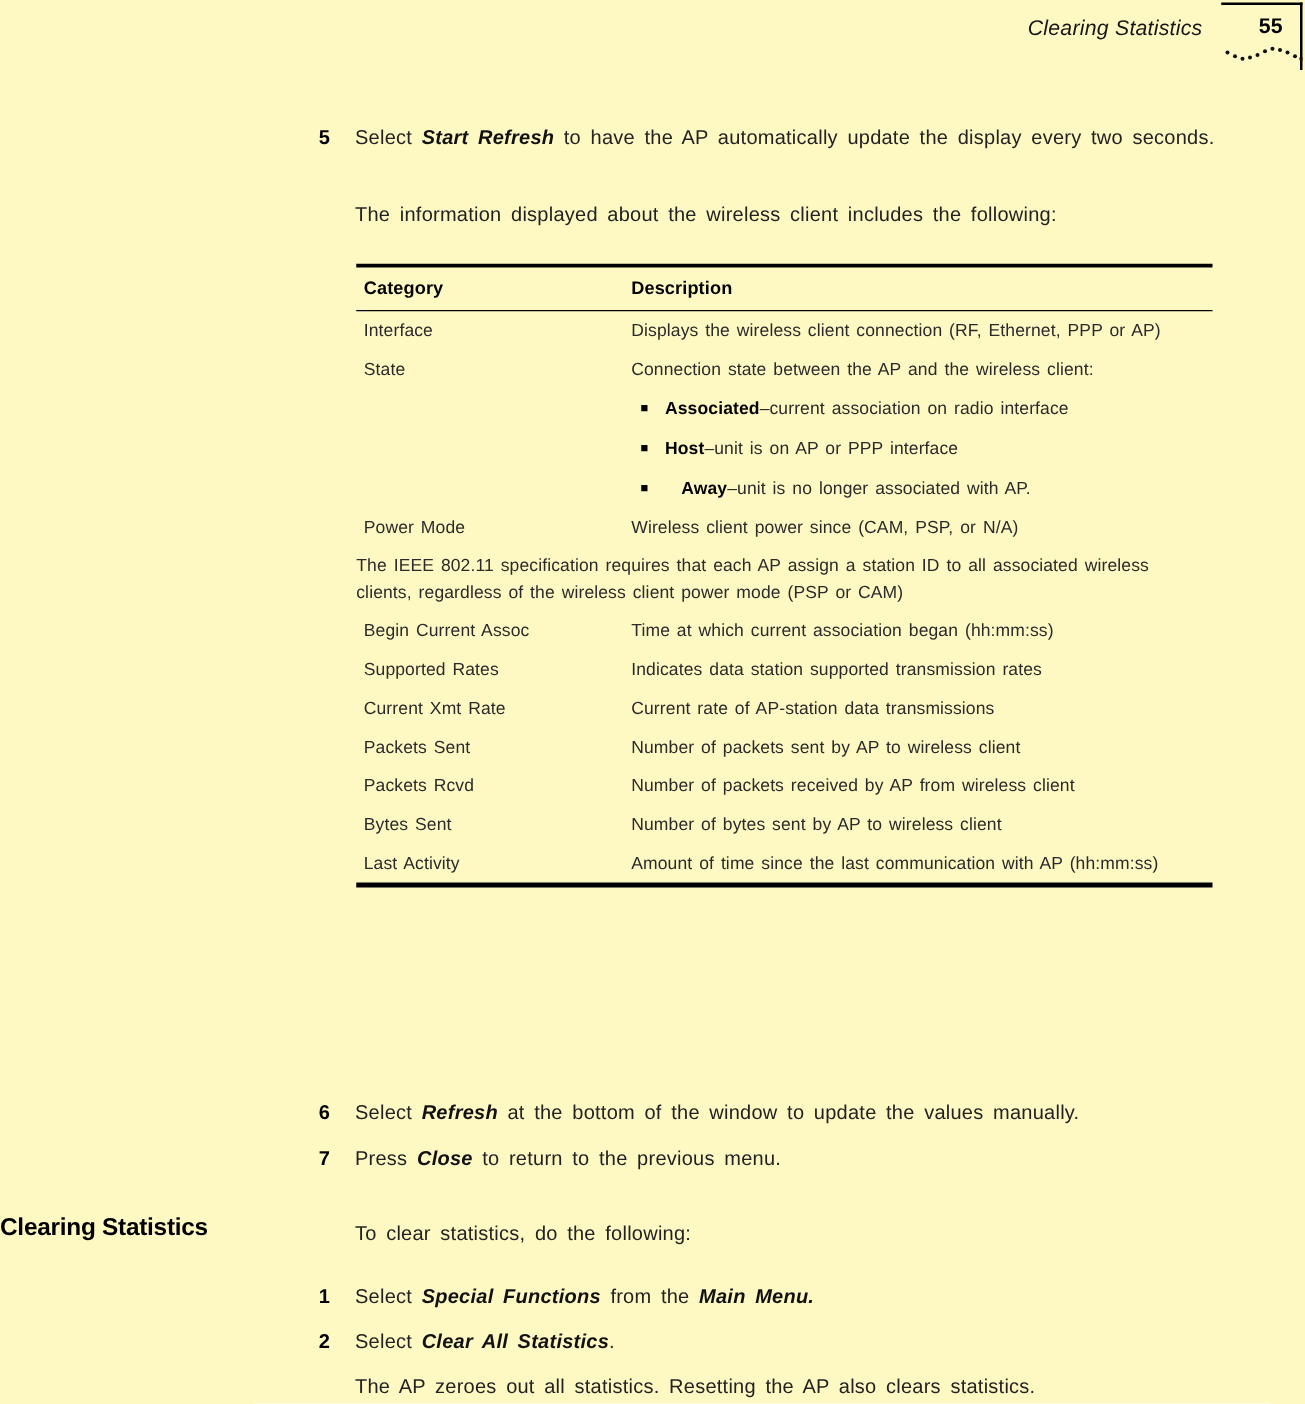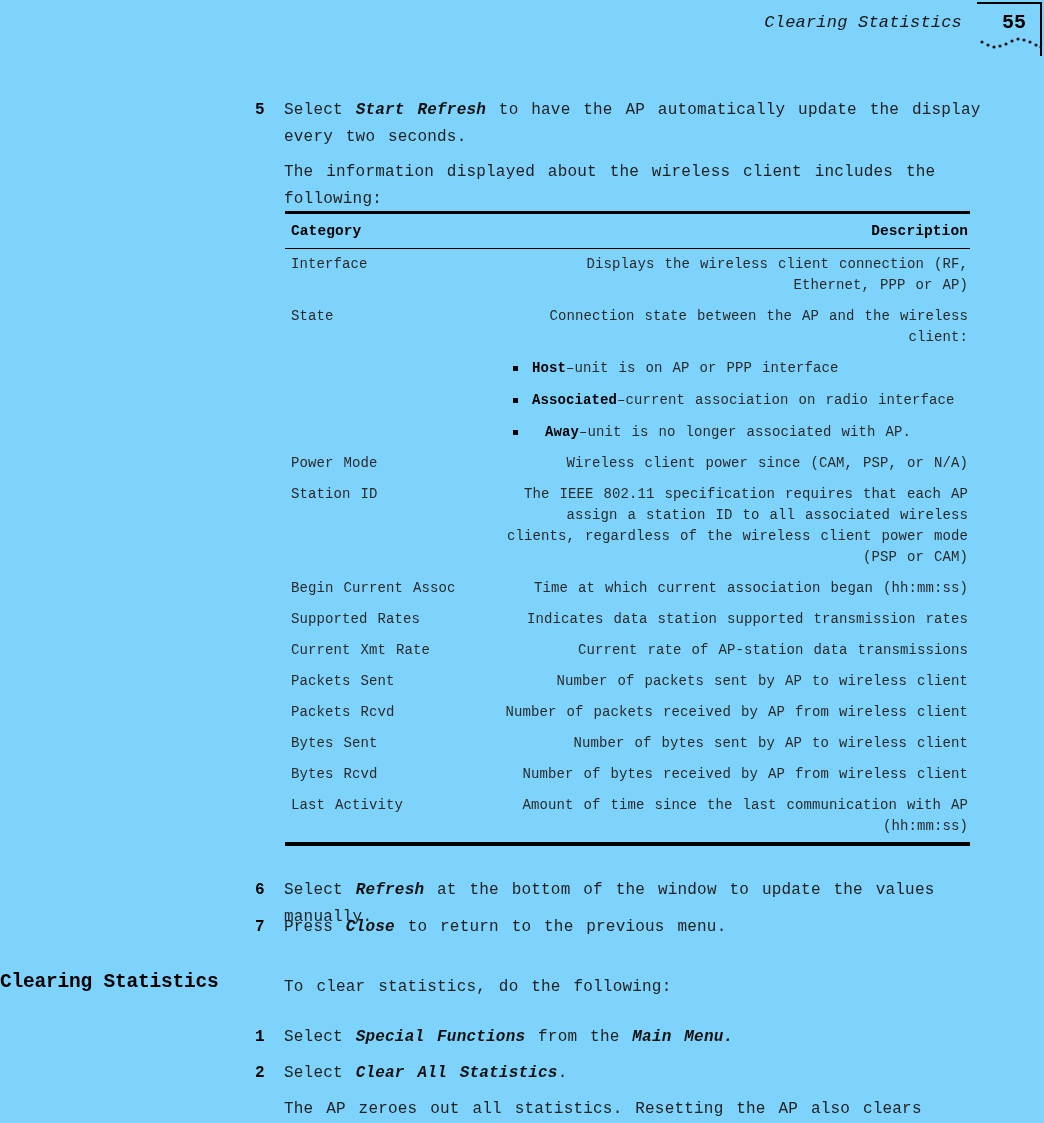--- a/index.html
+++ b/index.html
@@ -1,43 +1,43 @@
 <!DOCTYPE html>
 <html><head>
 <meta charset="utf-8">
 <style>
   * { box-sizing: border-box; }
   html, body { margin: 0; padding: 0; background: #ffffff; }
   .page {
     position: relative;
     width: 1044px;
     height: 1123px;
-    background: #7dd3fc;
-    font-family: Liberation Mono, monospace;
+    background: #fef9c3;
+    font-family: Liberation Sans, sans-serif;
     color: #1f1f1f;
     overflow: hidden;
   }
 
   
   .hdr-title {
     position: absolute;
     top: 13px;
     right: 82px;
     font-style: italic;
     font-size: 17px;
     color: #161616;
     white-space: nowrap;
     letter-spacing: 0.2px;
   }
   .hdr-num {
     position: absolute;
     top: 11px;
     right: 18px;
     font-weight: bold;
-    font-size: 20px;
+    font-size: 17px;
     color: #000;
   }
   .hdr-topline {
     position: absolute;
     top: 2px;
     left: 977px;
     width: 65px;
     height: 2px;
     background: #000;
   }
@@ -105,21 +105,21 @@
   }
   .thead {
     display: flex;
     padding: 7px 0 6px 0;
     border-bottom: 1px solid #000;
     font-weight: bold;
     font-size: 14.5px;
     color: #000;
   }
   .tcat  { flex: none; width: 220px; padding-left: 6px; padding-right: 10px; }
-  .tdesc { flex: 1; padding-right: 2px; text-align: right; }
+  .tdesc { flex: 1; padding-right: 2px; }
   .trow  { display: flex; padding: 5px 0; }
 
   .bullets { margin-top: 10px; }
   .bullet-item { display: flex; margin-bottom: 11px; }
   .bullet-item:last-child { margin-bottom: 0; gap: 13px; }
   .sq {
     flex: none;
     width: 5px;
     height: 5px;
     background: #000;
@@ -168,40 +168,39 @@
       <div class="tdesc">Displays the wireless client connection (RF, Ethernet, PPP or AP)</div>
     </div>
 
     <div class="trow">
       <div class="tcat">State</div>
       <div class="tdesc">
         <div>Connection state between the AP and the wireless client:</div>
         <div class="bullets">
           <div class="bullet-item">
             <span class="sq"></span>
-            <span><span class="bullet-bold">Host</span><span>–unit is on AP or PPP interface</span></span>
+            <span><span class="bullet-bold">Associated</span><span>–current association on radio interface</span></span>
           </div>
           <div class="bullet-item">
             <span class="sq"></span>
-            <span><span class="bullet-bold">Associated</span><span>–current association on radio interface</span></span>
+            <span><span class="bullet-bold">Host</span><span>–unit is on AP or PPP interface</span></span>
           </div>
           <div class="bullet-item">
             <span class="sq"></span>
             <span><span class="bullet-bold">Away</span><span>–unit is no longer associated with AP.</span></span>
           </div>
         </div>
       </div>
     </div>
 
     <div class="trow">
       <div class="tcat">Power Mode</div>
       <div class="tdesc">Wireless client power since (CAM, PSP, or N/A)</div>
     </div>
     <div class="trow">
-      <div class="tcat">Station ID</div>
       <div class="tdesc">The IEEE 802.11 specification requires that each AP assign a station ID to all associated wireless clients, regardless of the wireless client power mode (PSP or CAM)</div>
     </div>
     <div class="trow">
       <div class="tcat">Begin Current Assoc</div>
       <div class="tdesc">Time at which current association began (hh:mm:ss)</div>
     </div>
     <div class="trow">
       <div class="tcat">Supported Rates</div>
       <div class="tdesc">Indicates data station supported transmission rates</div>
     </div>
@@ -213,24 +212,20 @@
       <div class="tcat">Packets Sent</div>
       <div class="tdesc">Number of packets sent by AP to wireless client</div>
     </div>
     <div class="trow">
       <div class="tcat">Packets Rcvd</div>
       <div class="tdesc">Number of packets received by AP from wireless client</div>
     </div>
     <div class="trow">
       <div class="tcat">Bytes Sent</div>
       <div class="tdesc">Number of bytes sent by AP to wireless client</div>
-    </div>
-    <div class="trow">
-      <div class="tcat">Bytes Rcvd</div>
-      <div class="tdesc">Number of bytes received by AP from wireless client</div>
     </div>
     <div class="trow">
       <div class="tcat">Last Activity</div>
       <div class="tdesc">Amount of time since the last communication with AP (hh:mm:ss)</div>
     </div>
   </div>
 
   <div class="step body-text" style="top:877px;">
     <span class="num">6</span>
     <span><span>Select </span><span class="bi">Refresh</span><span> at the bottom of the window to update the values manually.</span></span>

